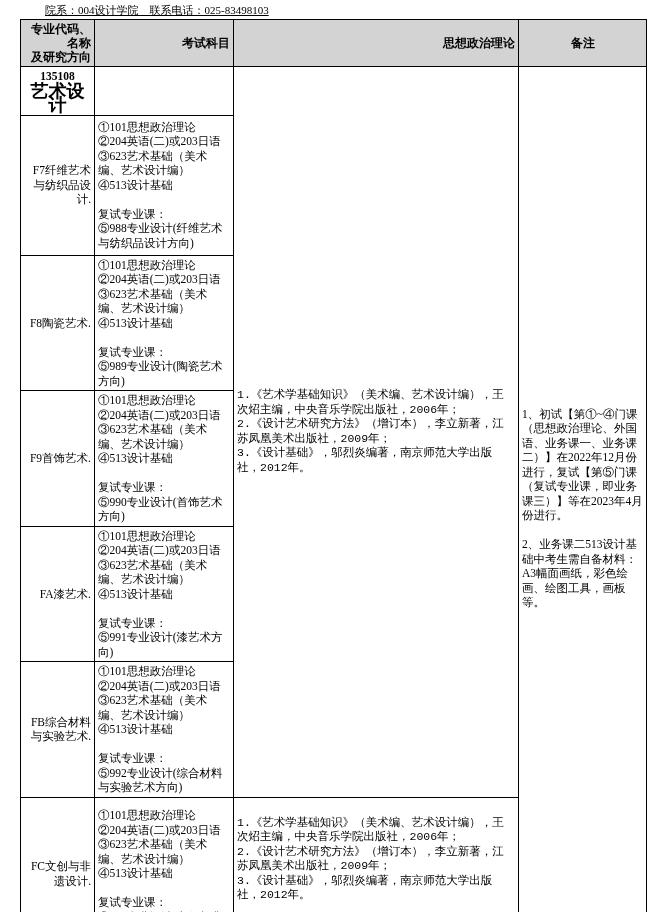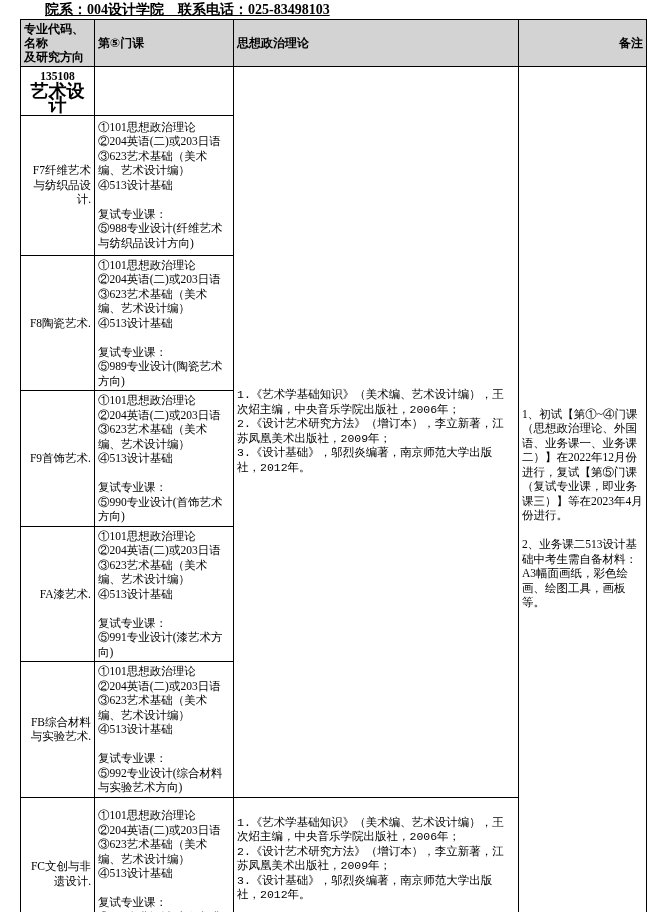--- a/index.html
+++ b/index.html
@@ -6,22 +6,22 @@
   html, body {
     width: 662px; height: 912px;
     background: var(--page-bg, #ffffff);
     color: var(--text, #000000);
     font-family: "Liberation Serif", "DejaVu Serif", serif;
     overflow: hidden;
   }
   .dept-line {
     display: inline-block;
     margin: 3px 0 2px 5px;
-    font-weight: bold;
-    font-size: 14px;
+    font-weight: normal;
+    font-size: 11px;
     line-height: 14px;
     text-decoration: underline;
     white-space: pre;
     padding-left: 40px;
   }
   table.exam-table {
     border-collapse: collapse;
     table-layout: fixed;
     margin-left: 20px;
     width: 626px;
@@ -32,25 +32,25 @@
     line-height: 14.5px;
     padding: 2px 3px;
     vertical-align: middle;
     overflow: hidden;
   }
   .exam-table th {
     background: var(--header-bg, #d3d3d3);
     font-family: "Liberation Sans", "DejaVu Sans", sans-serif;
     font-size: 12px;
     font-weight: bold;
-    text-align: left;
+    text-align: right;
     white-space: pre-line;
     line-height: 14px;
   }
-  .exam-table th.remarks-h { text-align: right; padding-left: 4px; }
+  .exam-table th.remarks-h { text-align: center; padding-left: 4px; }
   .code-cell { text-align: center; }
   .prog-code { font-weight: bold; font-size: 11.5px; display: block; text-align: center; }
   .prog-name {
     font-family: "Liberation Sans", "DejaVu Sans", sans-serif;
     font-weight: bold; font-size: 18px; display: block;
   }
   .dir-cell { text-align: right; padding-left: 4px; }
   .subj-cell { white-space: pre-line; padding-left: 5px; margin-left: 28px; }
   .ref-cell { white-space: pre-line; padding-left: 5px; line-height: 15.5px; font-family: Liberation Mono, monospace; }
   .remarks-cell {
@@ -80,21 +80,21 @@
     <col style="width:74px">
     <col style="width:139px">
     <col style="width:285px">
     <col style="width:128px">
   </colgroup>
 
   <tbody>
       <tr class="h-header">
     <th>专业代码、名称
 及研究方向</th>
-    <th>第⑤门课</th>
+    <th>考试科目</th>
     <th>思想政治理论</th>
     <th class="remarks-h">备注</th>
   </tr>
 
   <tr class="h-prog">
     <td class="code-cell">
       <span class="prog-code">135108</span>
       <span class="prog-name">艺术设计</span>
     </td>
     <td></td>

